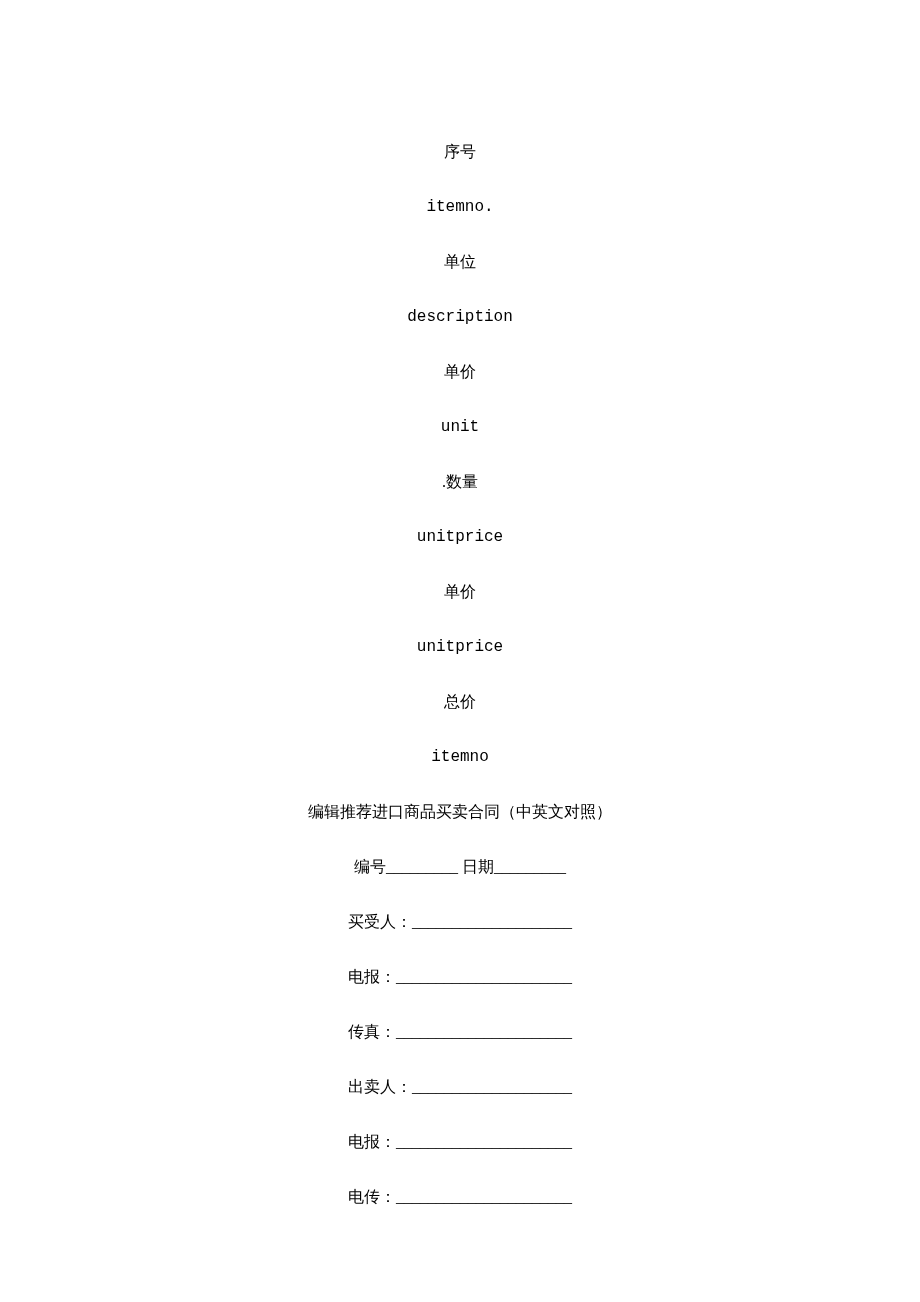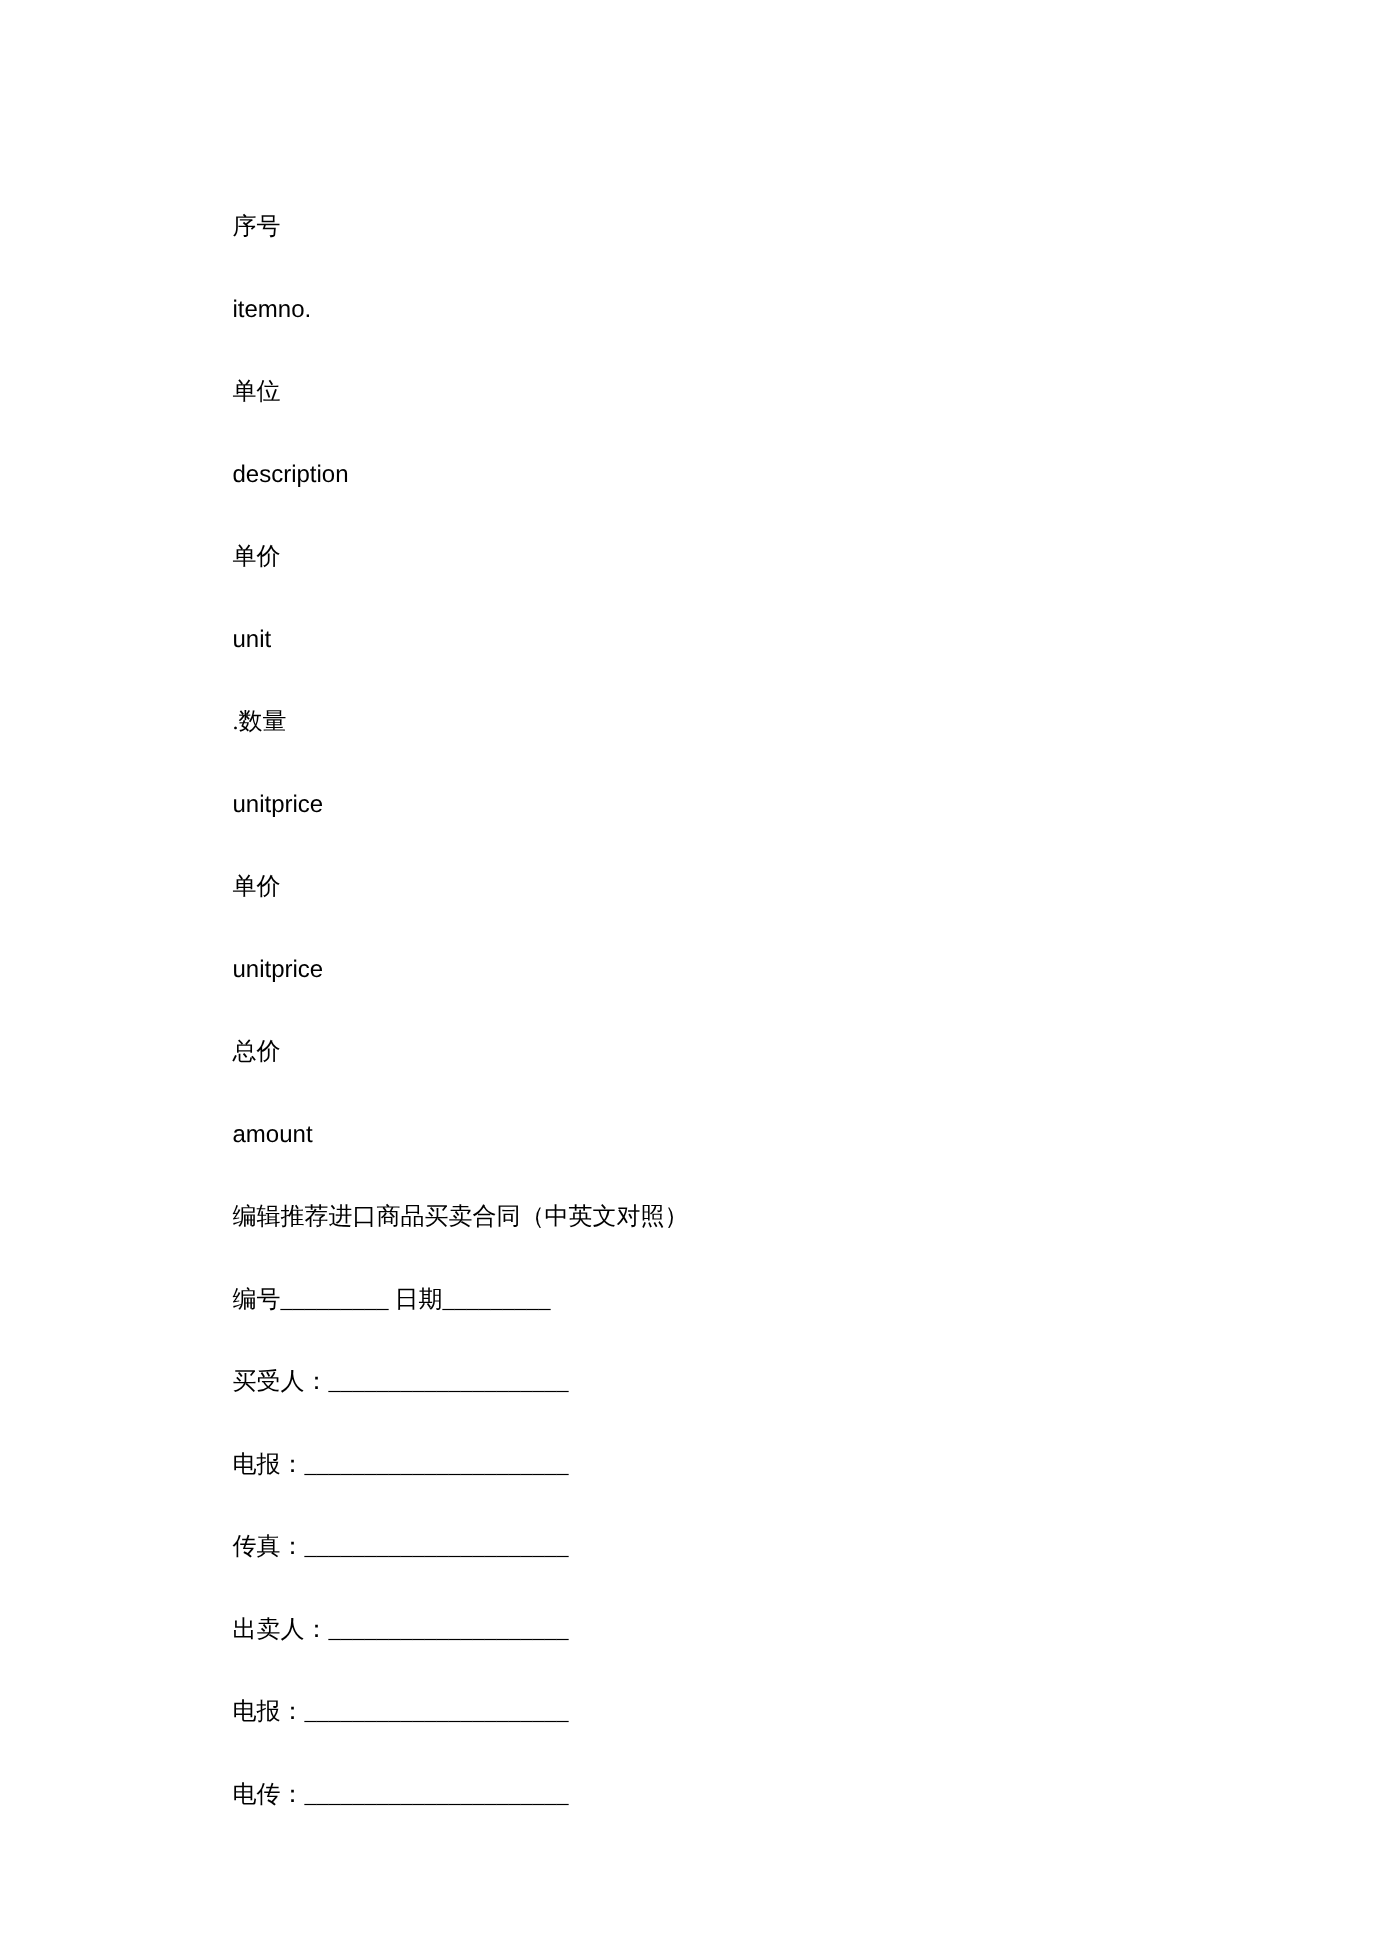--- a/index.html
+++ b/index.html
@@ -12,40 +12,41 @@
       width: 920px;
       height: 1302px;
       font-family: "SimSun", "宋体", serif;
       font-size: 16px;
       color: #000000;
       padding: 140px 155px 0 155px;
       line-height: 1.5;
     }
     .line {
       margin-bottom: 31px;
+      text-align: center;
     }
     .latin {
-      font-family: Liberation Sans, sans-serif;
+      font-family: Liberation Mono, monospace;
     }
   </style>
 </head>
 <body>
 
 <div class="line">序号</div>
 <div class="line latin">itemno.</div>
 <div class="line">单位</div>
 <div class="line latin">description</div>
 <div class="line">单价</div>
 <div class="line latin">unit</div>
 <div class="line">.数量</div>
 <div class="line latin">unitprice</div>
 <div class="line">单价</div>
 <div class="line latin">unitprice</div>
 <div class="line">总价</div>
-<div class="line latin">amount</div>
+<div class="line latin">itemno</div>
 <div class="line">编辑推荐进口商品买卖合同（中英文对照）</div>
 <div class="line">编号_________  日期_________</div>
 <div class="line">买受人：____________________</div>
 <div class="line">电报：______________________</div>
 <div class="line">传真：______________________</div>
 <div class="line">出卖人：____________________</div>
 <div class="line">电报：______________________</div>
 <div class="line">电传：______________________</div>
 
 </body></html>

